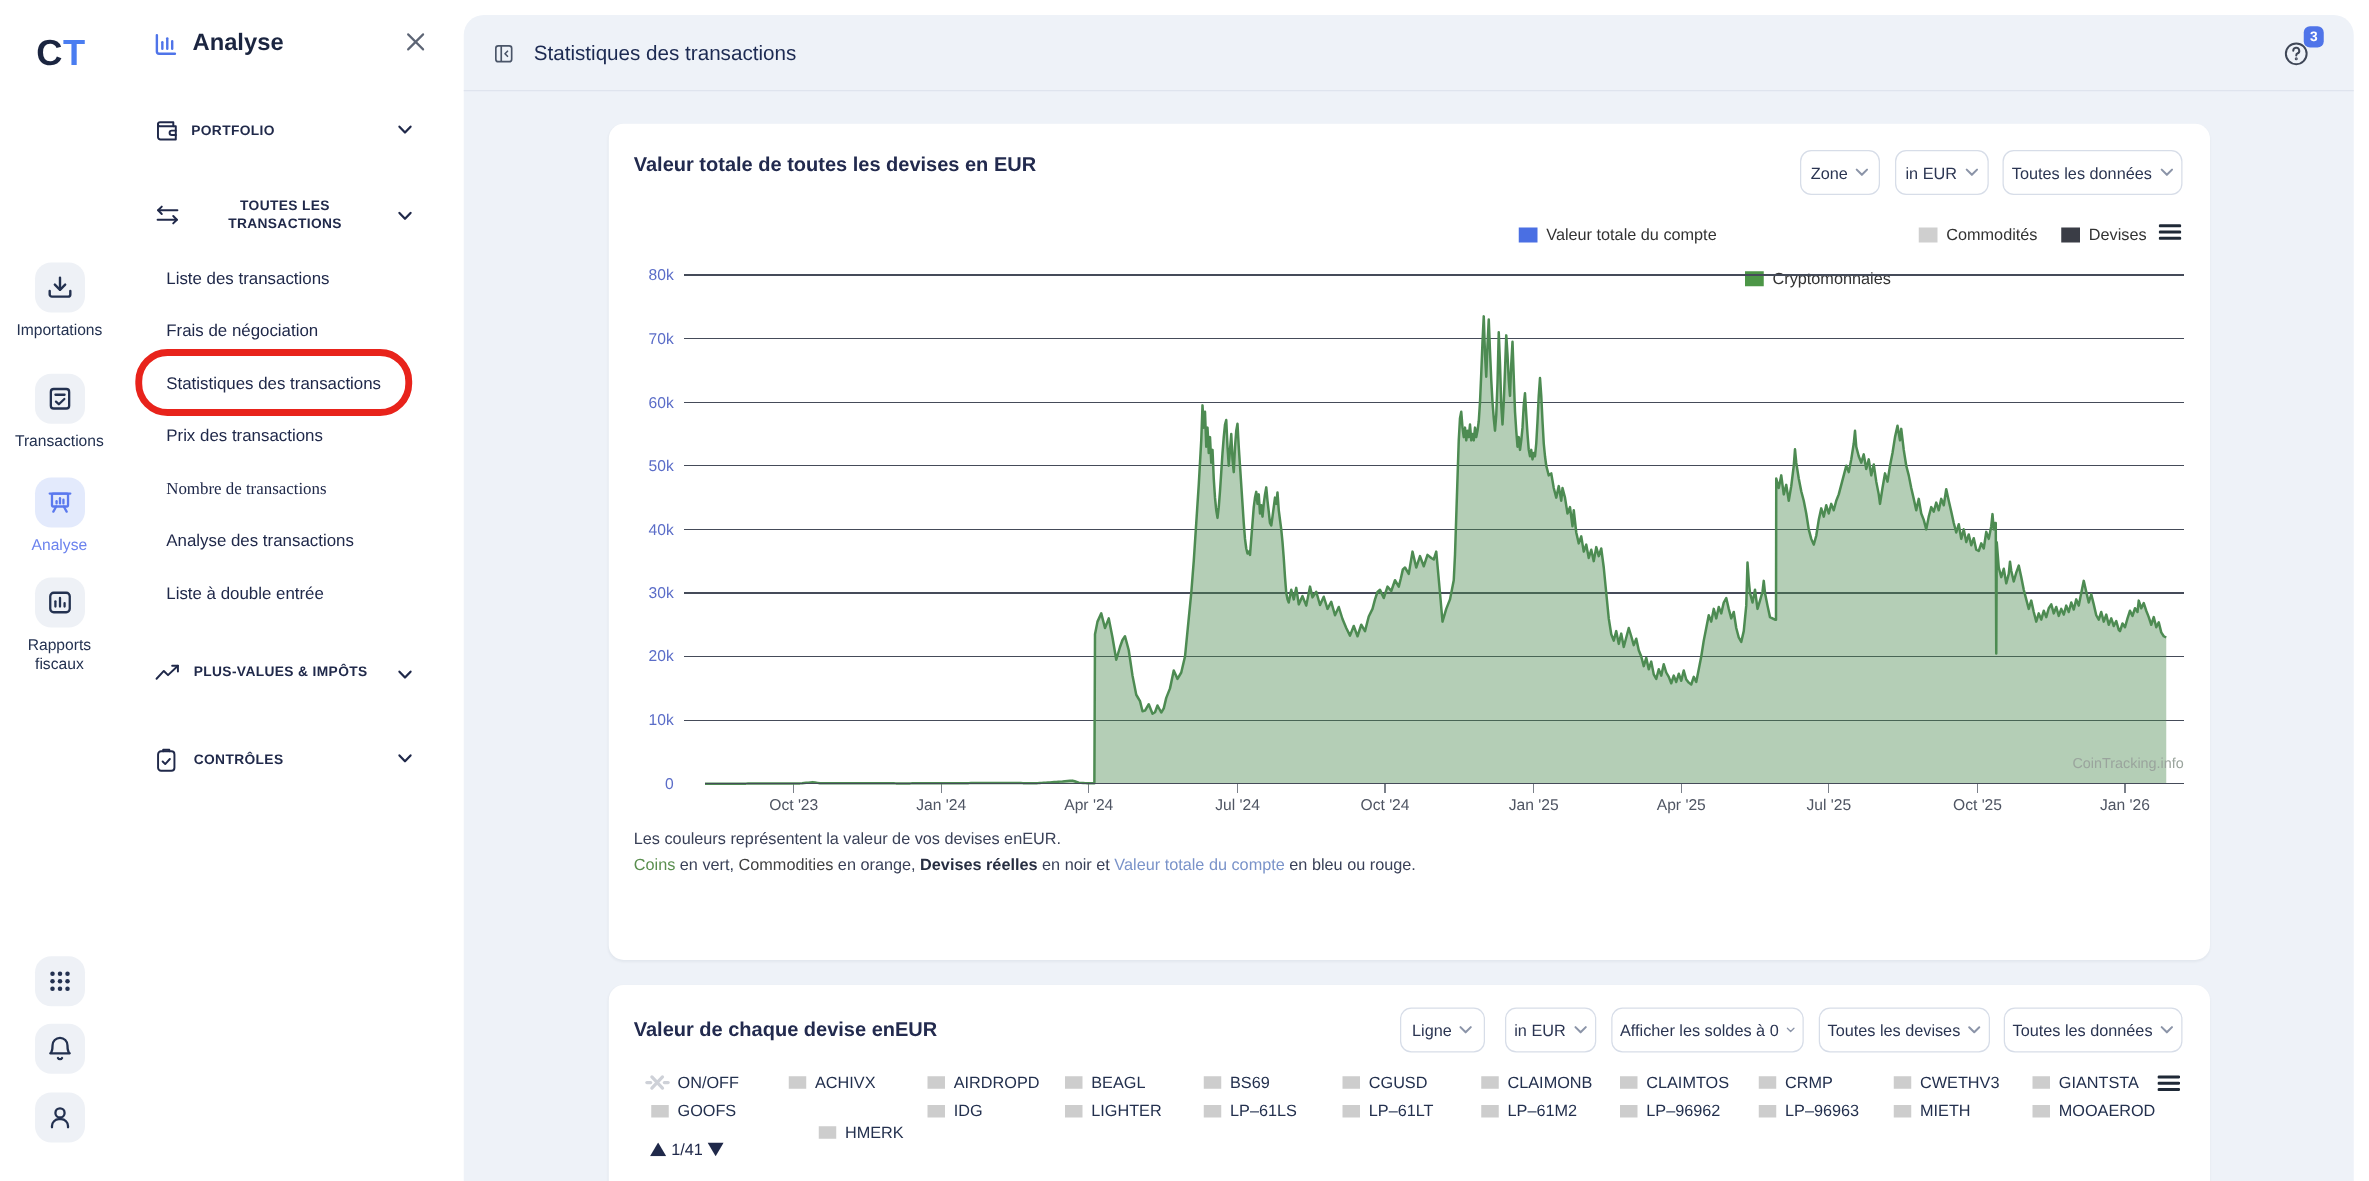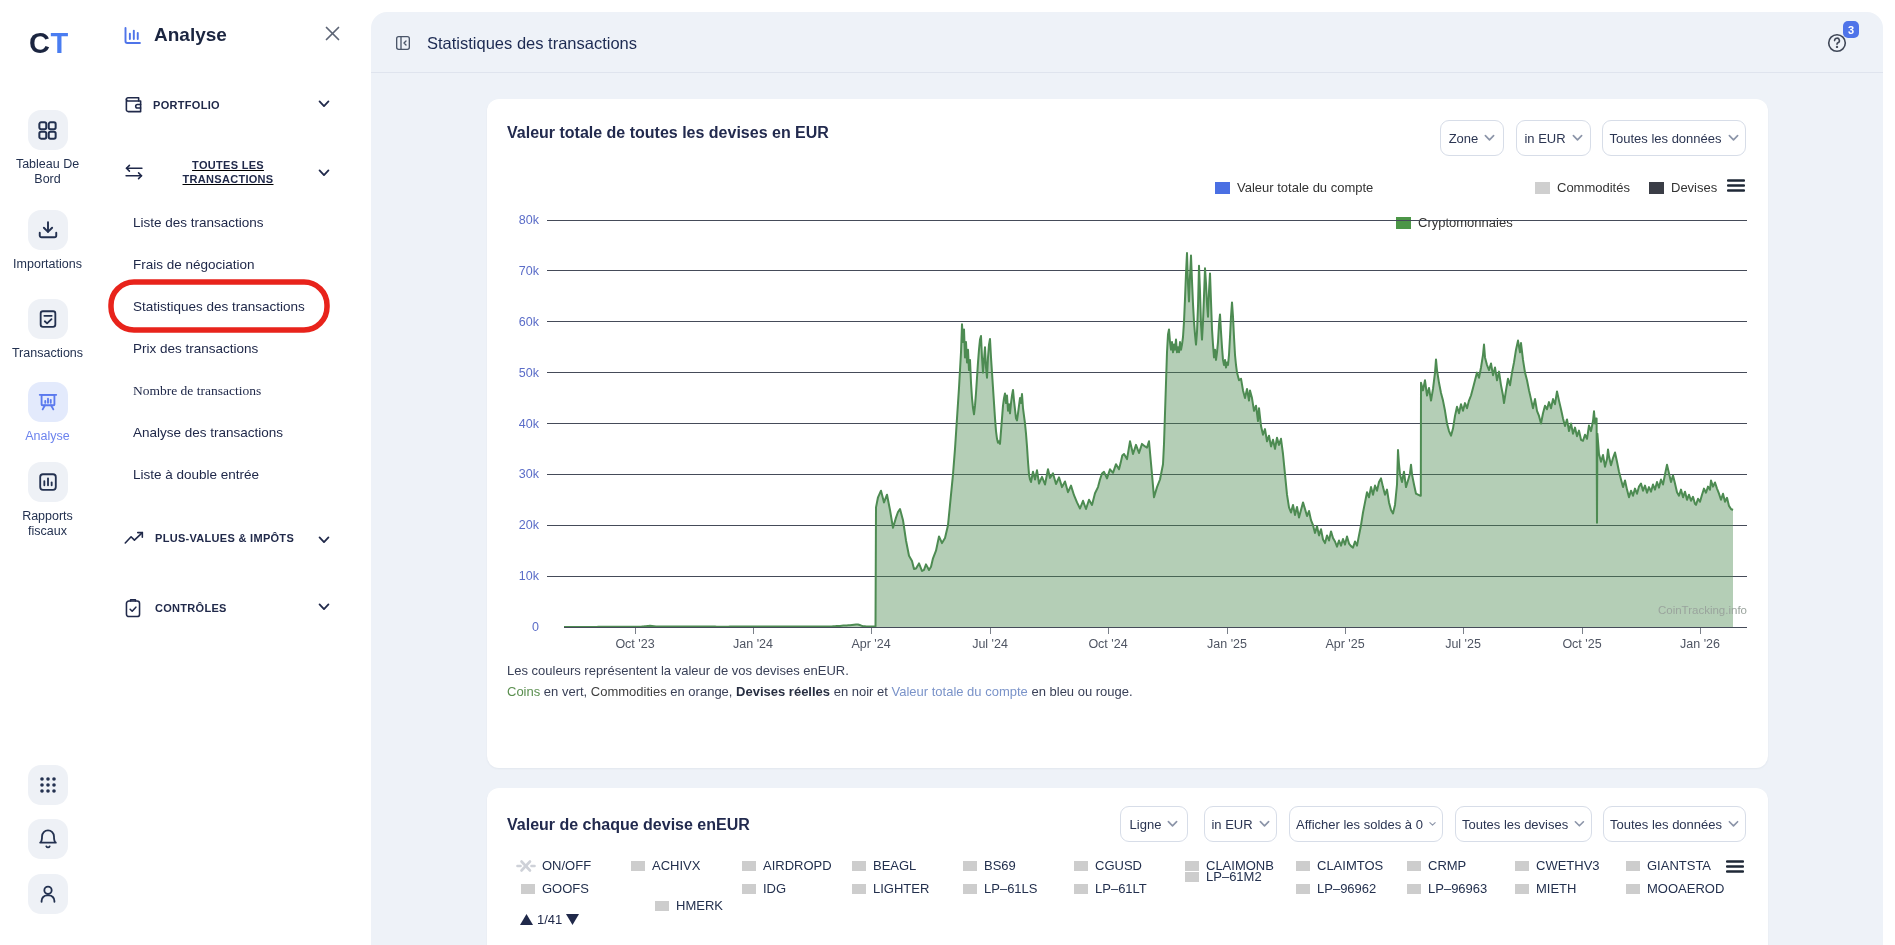--- a/index.html
+++ b/index.html
@@ -41,31 +41,20 @@
 .leg2item .sq2 { width:14px; height:10px; background:#cdcdcd; margin-right:7px; }
 .foot1 { position:absolute; left:20px; font-size:13px; color:#3a4158; }
 .foot2 { position:absolute; left:20px; font-size:11.5px; font-weight:700; color:#3a4158; }
 </style>
 </head>
 <body>
 
 <div id="rail">
   <div class="logo">C<span>T</span></div>
 
-  <div class="railitem" style="top:110px;">
-    <div class="railbox">
-      <svg width="23" height="23" viewBox="0 0 24 24" fill="none" stroke="#233150" stroke-width="2.1">
-          <rect x="3.5" y="3.5" width="7.2" height="7.2" rx="1.8"></rect>
-          <rect x="13.3" y="3.5" width="7.2" height="7.2" rx="1.8"></rect>
-          <rect x="3.5" y="13.3" width="7.2" height="7.2" rx="1.8"></rect>
-          <rect x="13.3" y="13.3" width="7.2" height="7.2" rx="1.8"></rect>
-        </svg>
-    </div>
-    <div class="raillbl">Tableau De<br>Bord</div>
-  </div>
 
   <div class="railitem" style="top:210px;">
     <div class="railbox">
       <svg width="22" height="22" viewBox="0 0 24 24" fill="none" stroke="#233150" stroke-width="2.1" stroke-linecap="round" stroke-linejoin="round">
           <path d="M21 15v3a2 2 0 0 1-2 2H5a2 2 0 0 1-2-2v-3"></path>
           <polyline points="7.5,9.5 12,14 16.5,9.5"></polyline>
           <line x1="12" y1="14" x2="12" y2="3.5"></line>
         </svg>
     </div>
     <div class="raillbl">Importations</div>
@@ -168,21 +157,21 @@
         <path d="M21 12V7.5H5a2 2 0 0 1-2-2v13a2.5 2.5 0 0 0 2.5 2.5H21v-4.5"></path>
         <path d="M3 5.5A2 2 0 0 1 5 3.5h13.5v4"></path>
         <path d="M21 12h-4a2 2 0 0 0 0 4.5h4V12z"></path>
       </svg>
     <span class="lbl" style="margin-left:10px;">PORTFOLIO</span>
   </div>
   <svg class="chev" style="left:223px; top:100px;" width="12" height="8" viewBox="0 0 13 9" fill="none" stroke="#20294a" stroke-width="2" stroke-linecap="round" stroke-linejoin="round">
       <polyline points="1.5,1.5 6.5,6.8 11.5,1.5"></polyline>
     </svg>
 
-  <div class="secrow" style="top:158px; width:210px;text-decoration:underline;">
+  <div class="secrow" style="top:158px; width:210px;">
     <svg width="20" height="18" viewBox="0 0 24 20" fill="none" stroke="#20294a" stroke-width="1.9" stroke-linecap="round" stroke-linejoin="round">
         <path d="M21.5 5.5H3"></path>
         <path d="M6.5 2 3 5.5l3.5 3.5"></path>
         <path d="M2.5 14.5H21"></path>
         <path d="M17.5 11 21 14.5 17.5 18"></path>
       </svg>
     <span class="lbl" style="margin-left:24px; width:120px; text-align:center; line-height:14px;">TOUTES LES<br>TRANSACTIONS</span>
   </div>
   <svg class="chev" style="left:223px; top:169px;" width="12" height="8" viewBox="0 0 13 9" fill="none" stroke="#20294a" stroke-width="2" stroke-linecap="round" stroke-linejoin="round">
       <polyline points="1.5,1.5 6.5,6.8 11.5,1.5"></polyline>
@@ -360,21 +349,21 @@
         <line x1="1" y1="6.5" x2="17" y2="6.5"></line>
         <line x1="1" y1="11.5" x2="17" y2="11.5"></line>
       </svg>
 
     <div class="leg2item" style="left:34px; top:93px;"><span class="sq2"></span>GOOFS</div>
     <div class="leg2item" style="left:144px; top:110px;margin-left:24px;"><span class="sq2"></span>HMERK</div>
     <div class="leg2item" style="left:255px; top:93px;"><span class="sq2"></span>IDG</div>
     <div class="leg2item" style="left:365px; top:93px;"><span class="sq2"></span>LIGHTER</div>
     <div class="leg2item" style="left:476px; top:93px;"><span class="sq2"></span>LP–61LS</div>
     <div class="leg2item" style="left:587px; top:93px;"><span class="sq2"></span>LP–61LT</div>
-    <div class="leg2item" style="left:698px; top:81px;text-align:center;"><span class="sq2"></span>LP–61M2</div>
+    <div class="leg2item" style="left:698px; top:93px;text-align:center;"><span class="sq2"></span>LP–61M2</div>
     <div class="leg2item" style="left:809px; top:93px;"><span class="sq2"></span>LP–96962</div>
     <div class="leg2item" style="left:920px; top:93px;"><span class="sq2"></span>LP–96963</div>
     <div class="leg2item" style="left:1028px; top:93px;"><span class="sq2"></span>MIETH</div>
     <div class="leg2item" style="left:1139px; top:93px;"><span class="sq2"></span>MOOAEROD</div>
 
     <div style="position:absolute; left:33px; top:124px; font-size:13px; color:#20294a; display:flex; align-items:center;">
       <svg width="13" height="11" viewBox="0 0 13 11" fill="#20294a">
           <polygon points="6.5,0 13,11 0,11"></polygon>
         </svg>
       <span style="margin:0 4px;">1/41</span>

